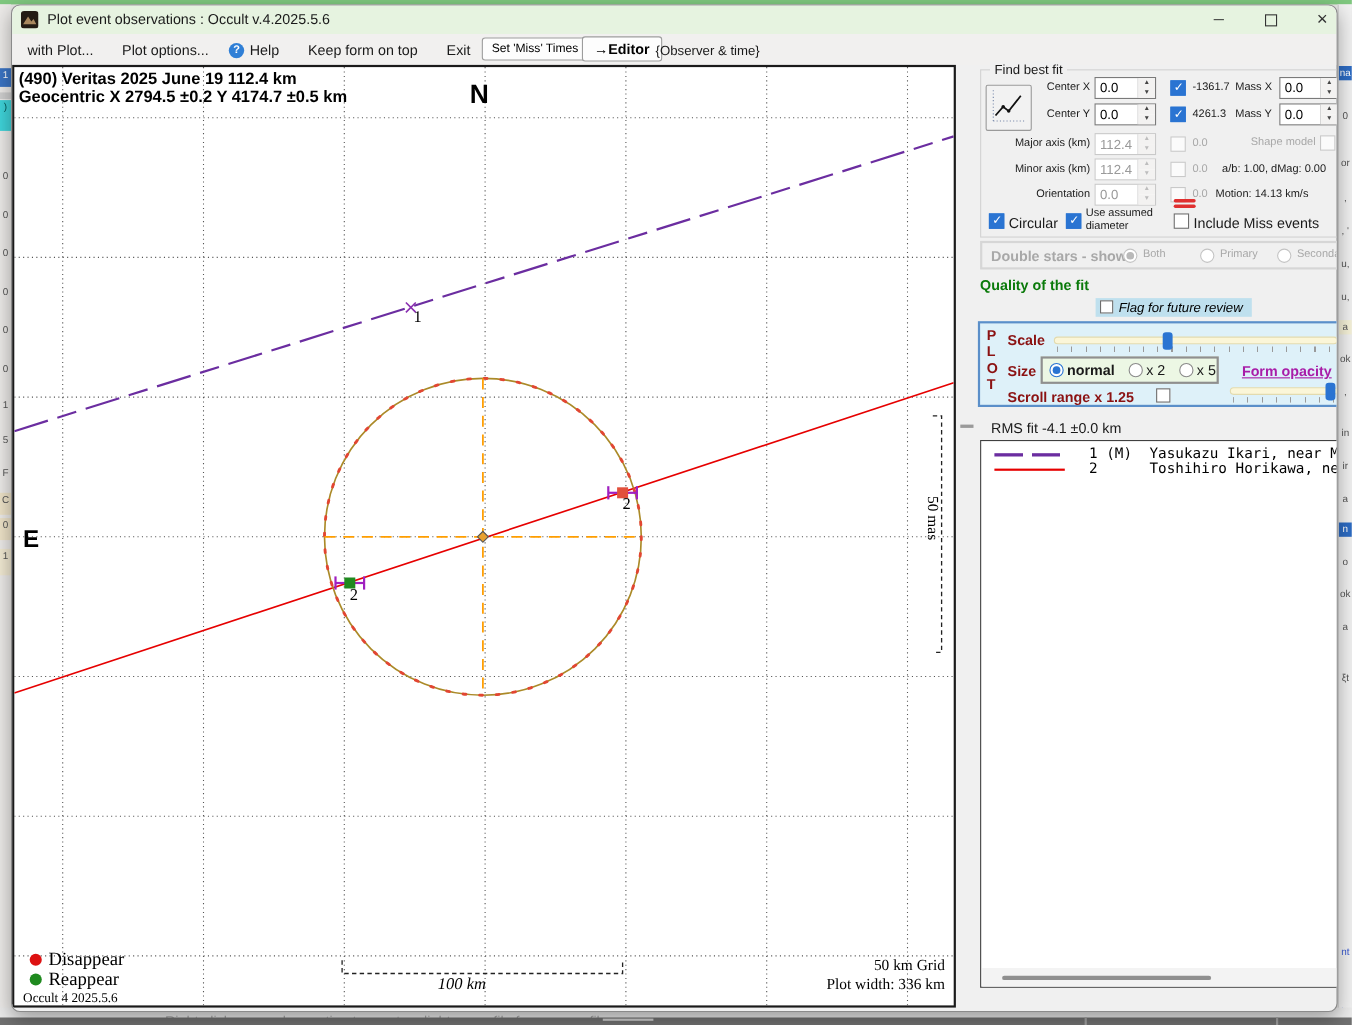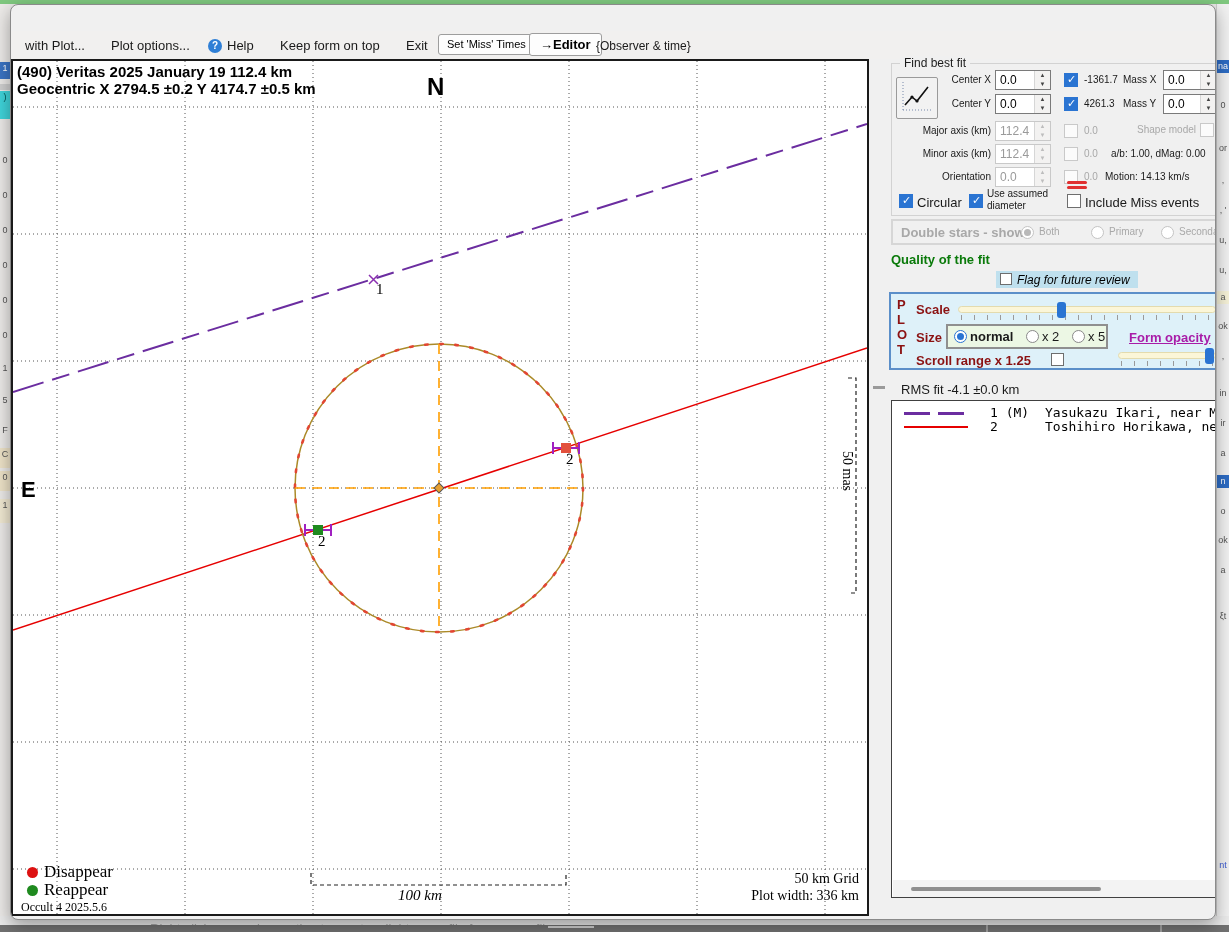--- a/index.html
+++ b/index.html
@@ -146,20 +146,30 @@
   <div id="status-text">Right-click on an observation to create a light curve file from a .csv file</div>
   <div id="dark-strip">
     <div class="dk-mark" style="left:548px;top:1px;width:46px;height:2px;"></div>
     <div class="dk-mark" style="left:986px;top:0;width:2px;height:7px;background:#a2a2a2;"></div>
     <div class="dk-mark" style="left:1160px;top:0;width:2px;height:7px;background:#a2a2a2;"></div>
   </div>
 </div>
 
 <div class="abs" id="win">
 
+  <div class="abs" id="titlebar">
+    <svg class="abs" style="left:8px;top:5px;" width="16" height="16" viewBox="0 0 16 16">
+      <rect x="0" y="0" width="16" height="16" rx="3" fill="#241c15"></rect>
+      <path d="M2 12 L6.5 5 L9.5 9.5 L11.5 7.2 L14 12 Z" fill="#a9885f"></path>
+    </svg>
+    <div class="abs" id="title-text">Plot event observations : Occult v.4.2025.5.6</div>
+    <div class="abs wbtn" style="left:1082px;" id="btn-min">─</div>
+    <div class="abs wbtn" style="left:1129px;" id="btn-max"><span></span></div>
+    <div class="abs wbtn" style="left:1176px;" id="btn-close">✕</div>
+  </div>
 
   <div class="abs" id="menubar">
     <div class="abs mitem" style="left:14px;">with Plot...</div>
     <div class="abs mitem" style="left:100px;">Plot options...</div>
     <div class="abs" id="help-ic">?</div>
     <div class="abs mitem" style="left:216px;">Help</div>
     <div class="abs mitem" style="left:269px;">Keep form on top</div>
     <div class="abs mitem" style="left:395px;">Exit</div>
     <div class="abs mbtn" id="btn-missP">Set 'Miss' Times</div>
     <div class="abs mbtn" id="btn-editor">→Editor</div>
@@ -211,21 +221,21 @@
           <line x1="540" y1="381" x2="540" y2="393"></line>
           <line x1="566" y1="381" x2="566" y2="393"></line>
       </g>
       <rect x="548" y="382" width="10" height="10" fill="#e2503c"></rect>
 
       <path d="M298 812 V824 H553 V812" fill="none" stroke="#222" stroke-width="1.2" stroke-dasharray="4 3"></path>
 
       <path d="M835 317 H843 V532 H835" fill="none" stroke="#222" stroke-width="1.2" stroke-dasharray="4 3"></path>
     </svg>
 
-    <div class="ptxt" id="p-t1">(490) Veritas  2025 January 19   112.4 km</div>
+    <div class="ptxt" id="p-t1">(490) Veritas  2025 June 19   112.4 km</div>
     <div class="ptxt" id="p-t2">Geocentric  X  2794.5 ±0.2  Y 4174.7 ±0.5 km</div>
     <div class="ptxt" id="p-N">N</div>
     <div class="ptxt" id="p-E">E</div>
     <div class="ptxt chlab" style="left:363px;top:220px;">1</div>
     <div class="ptxt chlab" style="left:305px;top:472px;">2</div>
     <div class="ptxt chlab" style="left:553px;top:390px;">2</div>
     <div class="leg-dot" id="leg-d-dot"></div>
     <div class="ptxt ser" id="leg-d-t">Disappear</div>
     <div class="leg-dot" id="leg-r-dot"></div>
     <div class="ptxt ser" id="leg-r-t">Reappear</div>

